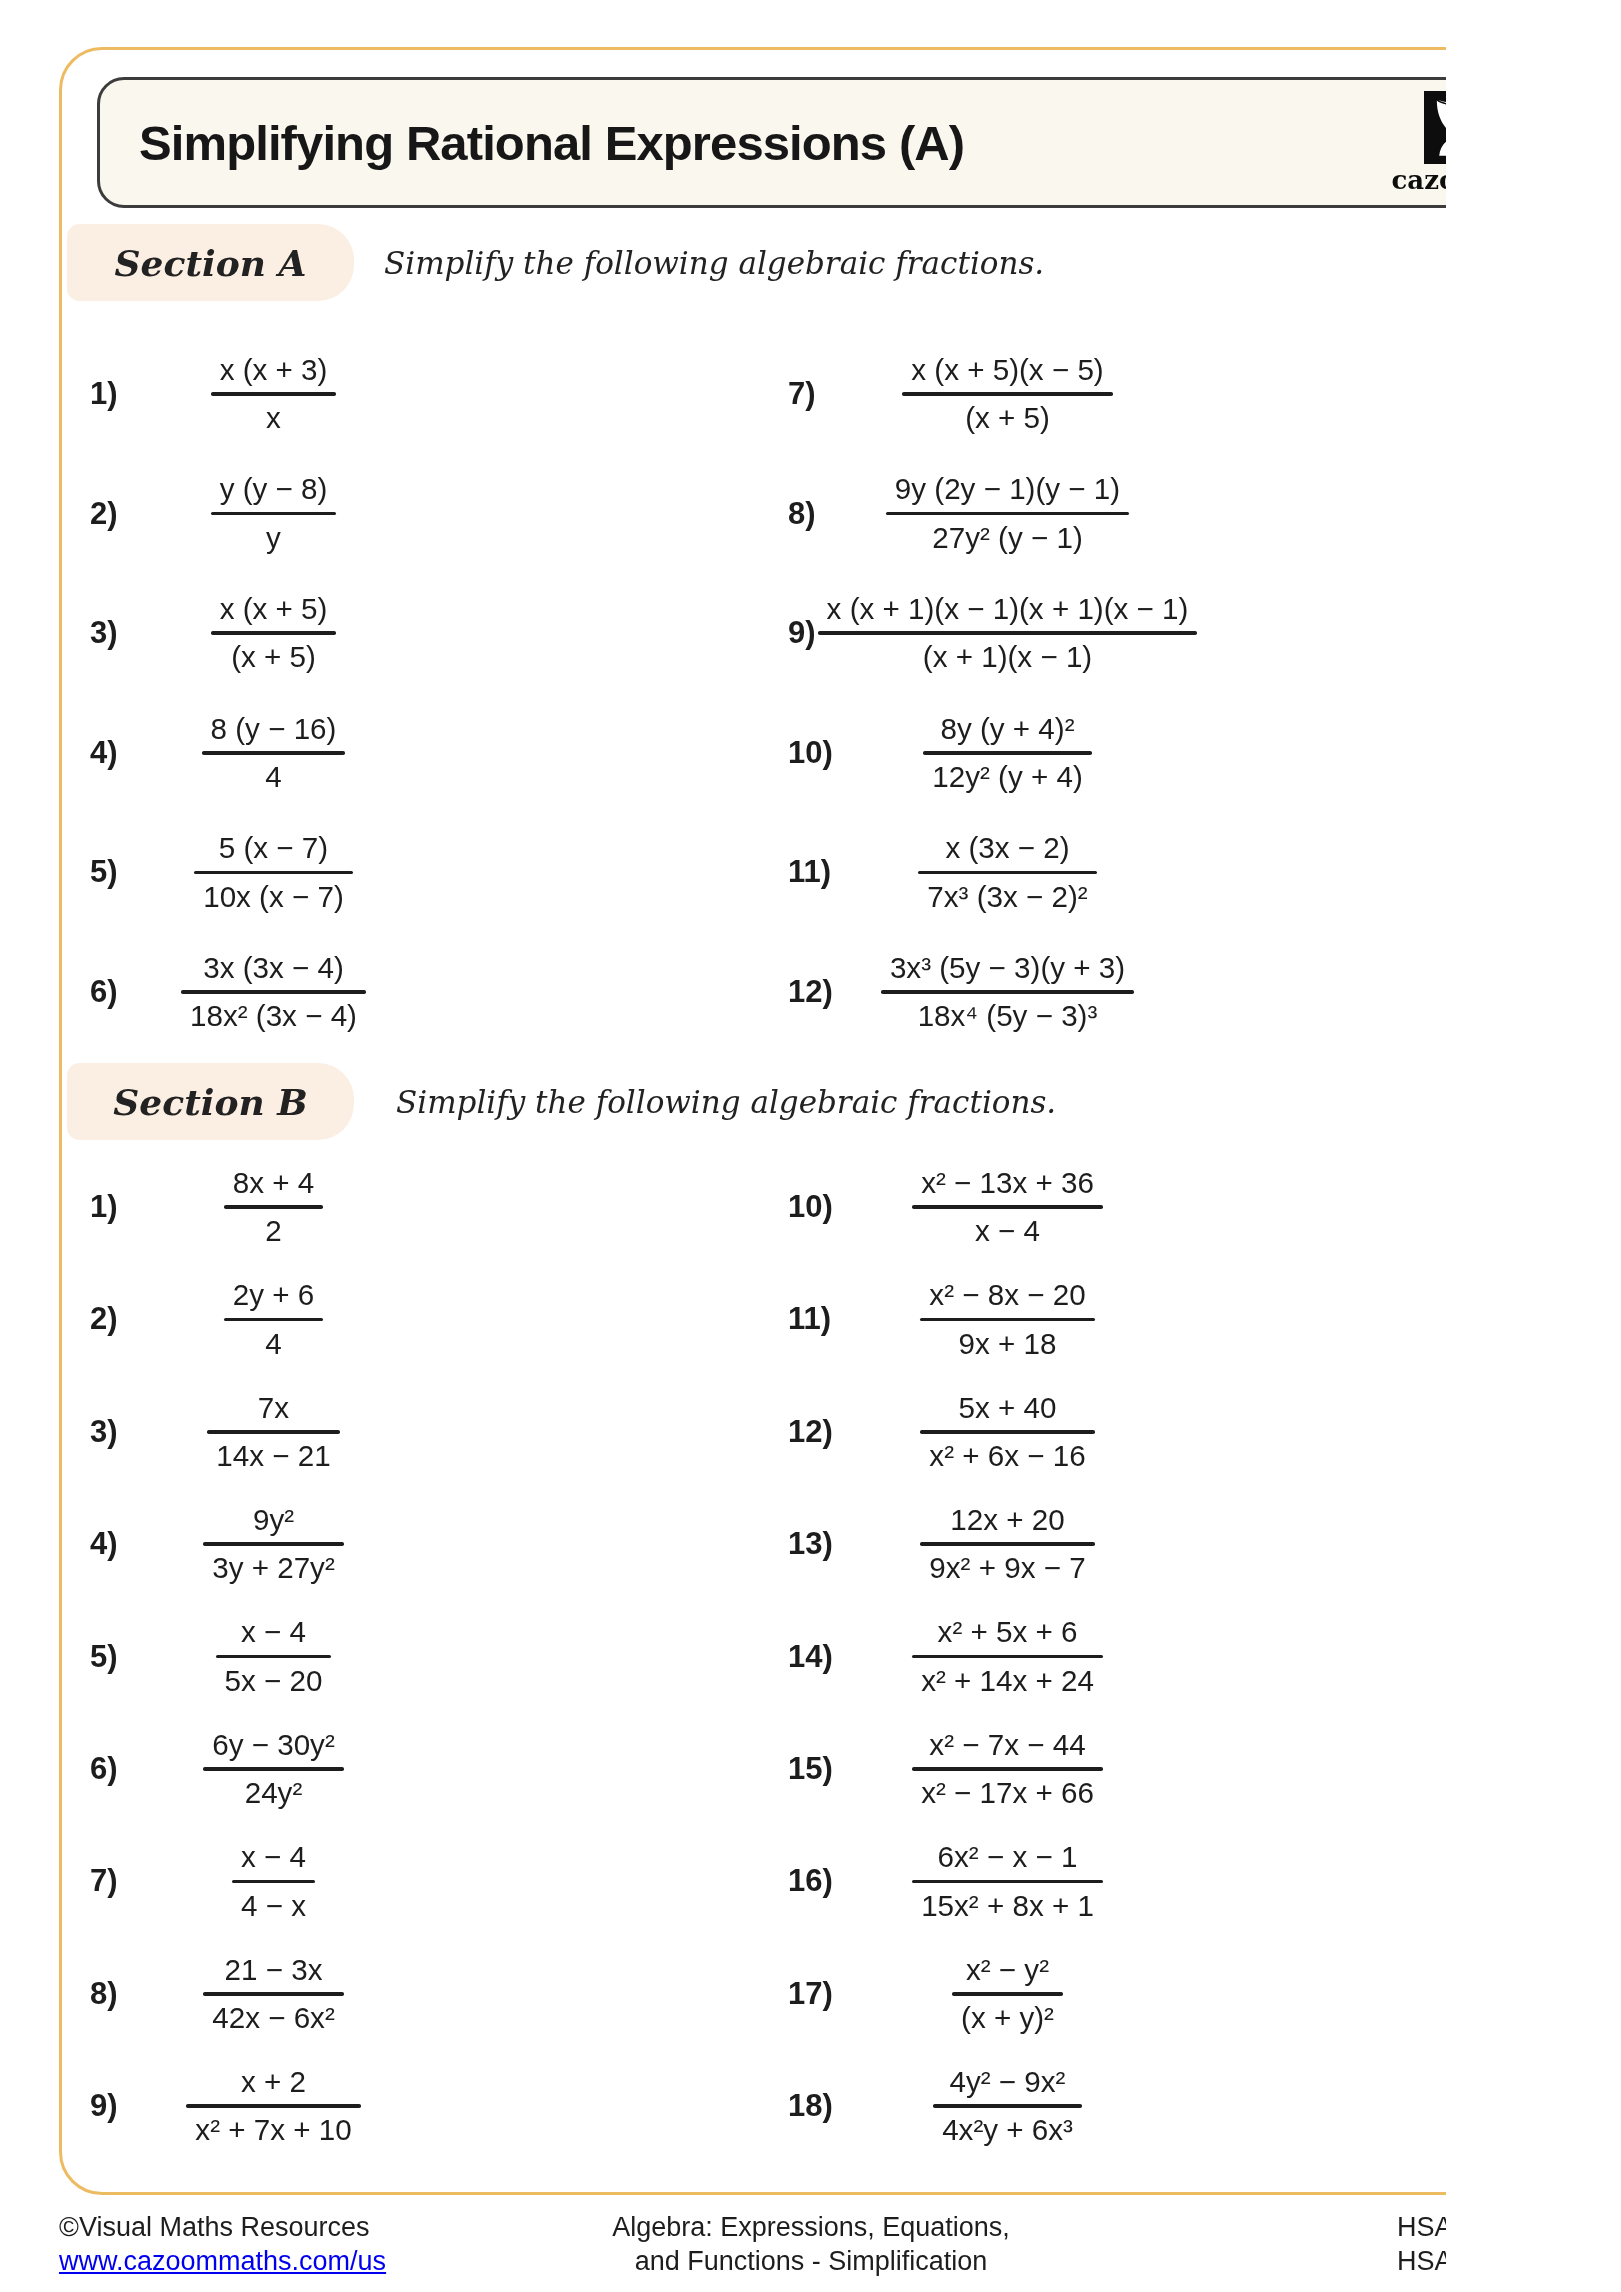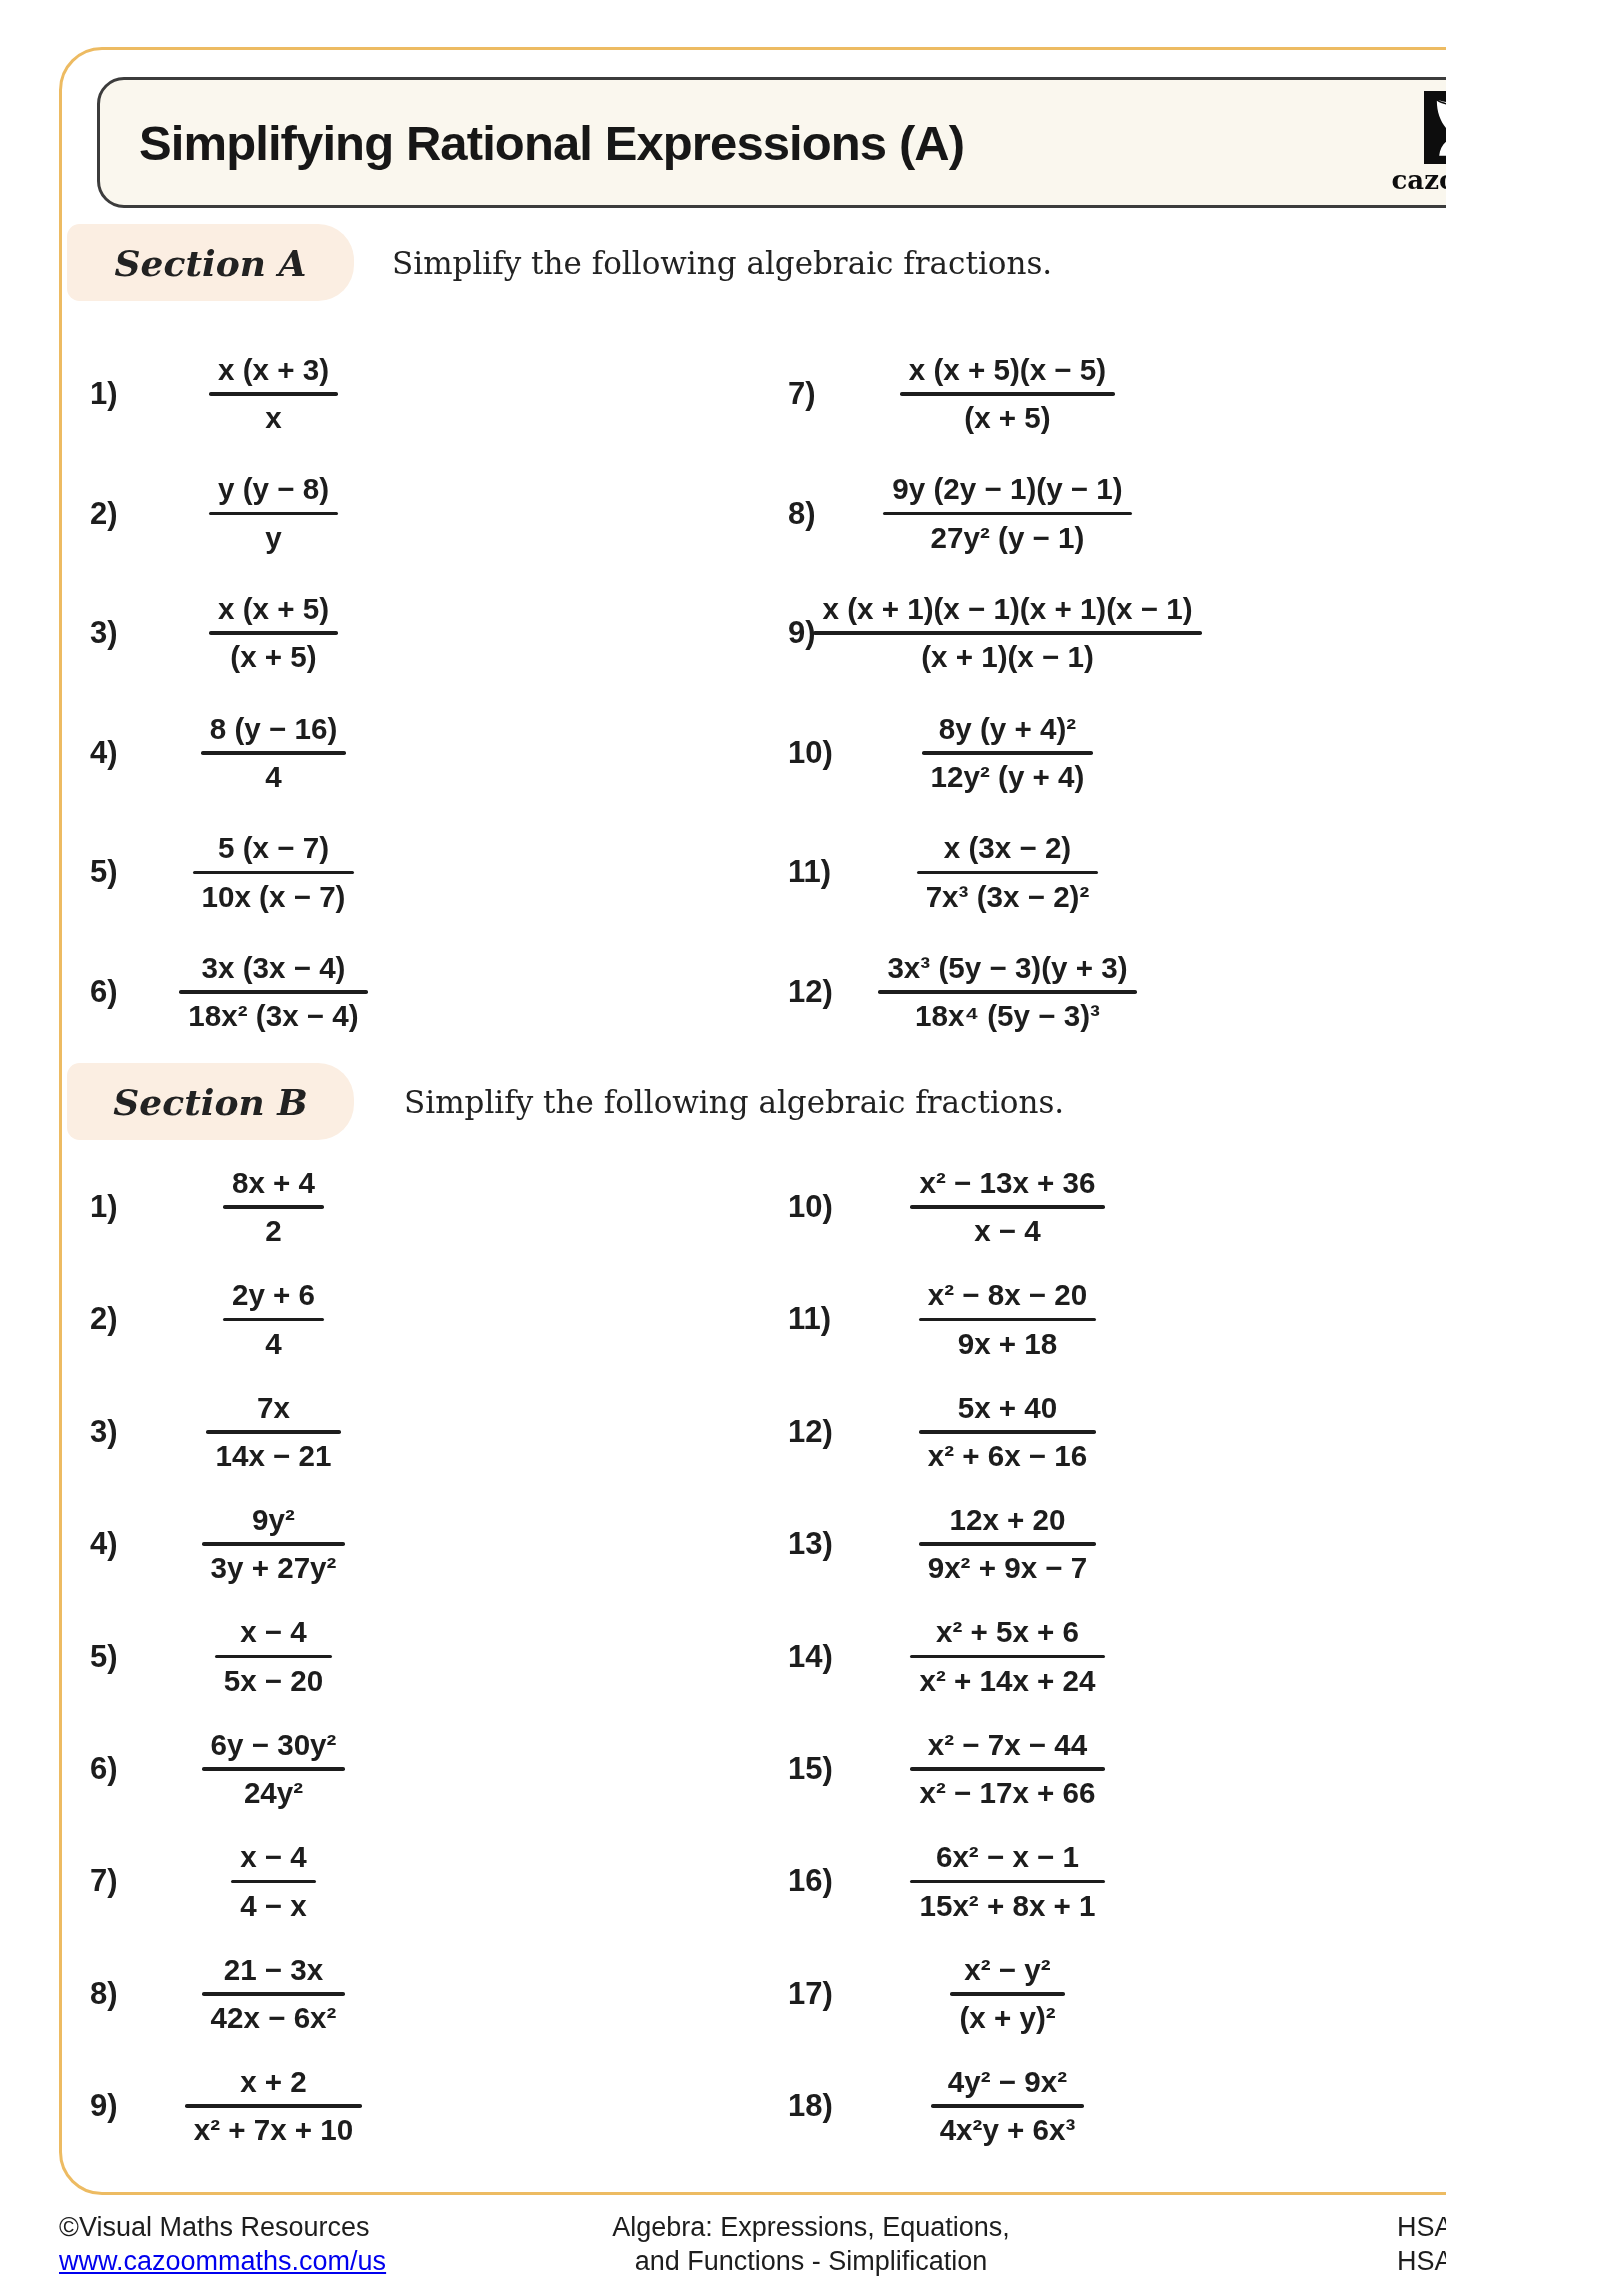--- a/index.html
+++ b/index.html
@@ -35,37 +35,37 @@
   .section-header { position:absolute; left:67px; display:flex; align-items:center; }
   .section-pill {
     width:287px; height:77px; background:#fbeee2; border-radius:12.5px 36px 36px 12.5px;
     display:flex; align-items:center; justify-content:center;
   }
   .section-label {
     font-family:"DejaVu Serif", serif; font-style:italic; font-weight:bold;
     font-size:36px; color:#222222;
   }
   .section-instruction {
-    margin-left:38px; font-family:"DejaVu Serif", serif; 
+    margin-left:30px; font-family:"DejaVu Serif", serif; font-style:italic;
     font-size:31px; color:#222222;
   }
   
   .col { position:absolute; display:flex; flex-direction:column; }
   .colA { top:349px; }
   .colB { top:1162px; }
   .col-left  { left:90px; }
   .col-right { left:788px; }
   .colA .prob { height:90px; margin-bottom:29.6px; }
   .colB .prob { height:90px; margin-bottom:22.4px; }
   .prob { display:flex; align-items:center; }
   .pnum { width:85px; font-size:31px; font-weight:bold; color:#1d1d1d; flex:none; }
   .frac-zone { width:269px; display:flex; justify-content:center; flex:none; }
   .col-left .frac-zone { width:197px; }
   .frac { display:inline-flex; flex-direction:column; align-items:center;
-          font-size:29.6px; font-weight:bold; color:#1d1d1d;text-align:center; }
+          font-size:29.6px; font-weight:normal; color:#1d1d1d;text-align:center; }
   .frac .fnum { padding:0 9px 5.4px 9px; white-space:nowrap; }
   .frac .fbar { align-self:stretch; height:3.6px; background:#1d1d1d; border-radius:1.8px; }
   .frac .fden { padding:5.4px 9px 0 9px; white-space:nowrap; }
   
   .footer { position:absolute; top:2210px; left:0; width:1622px; font-size:27px; line-height:34px; }
   .f-left  { position:absolute; left:59px; }
   .f-center{ position:absolute; left:0; width:1622px; text-align:center; }
   .f-right { position:absolute; right:57px; text-align:left; }
   .f-link  { color:#0000ee; text-decoration:underline; display:inline-block; }
 </style>

